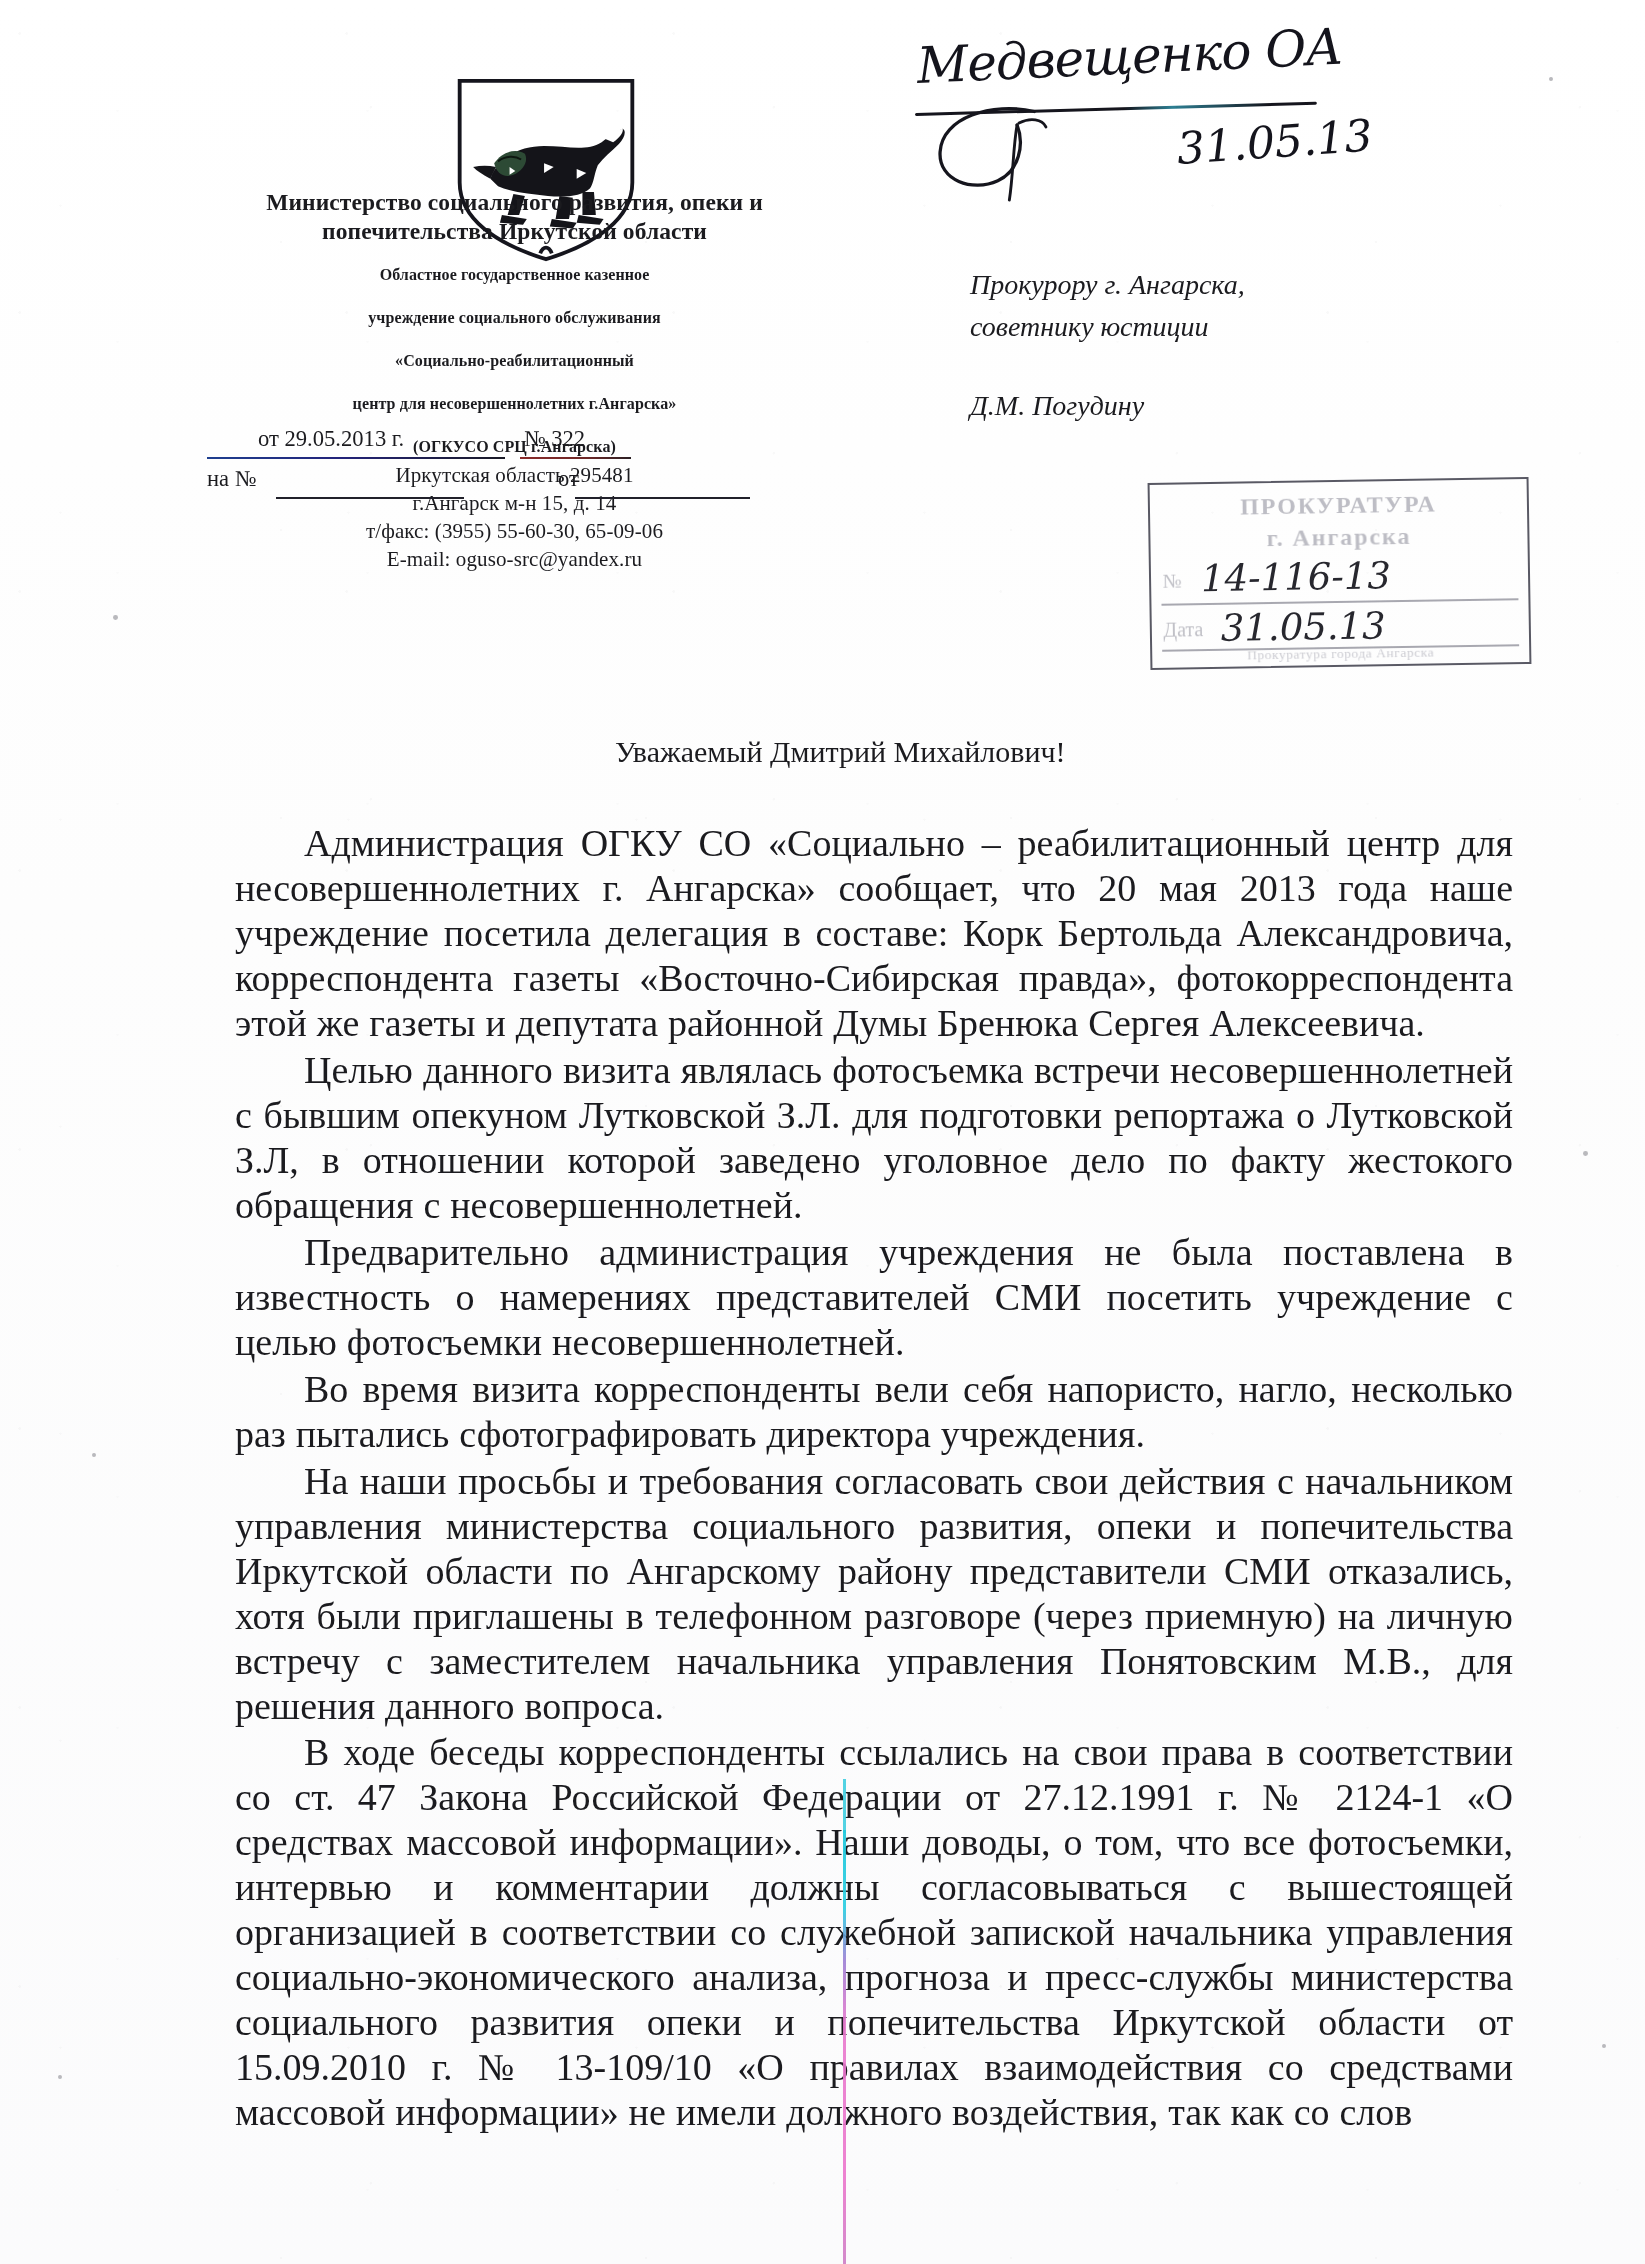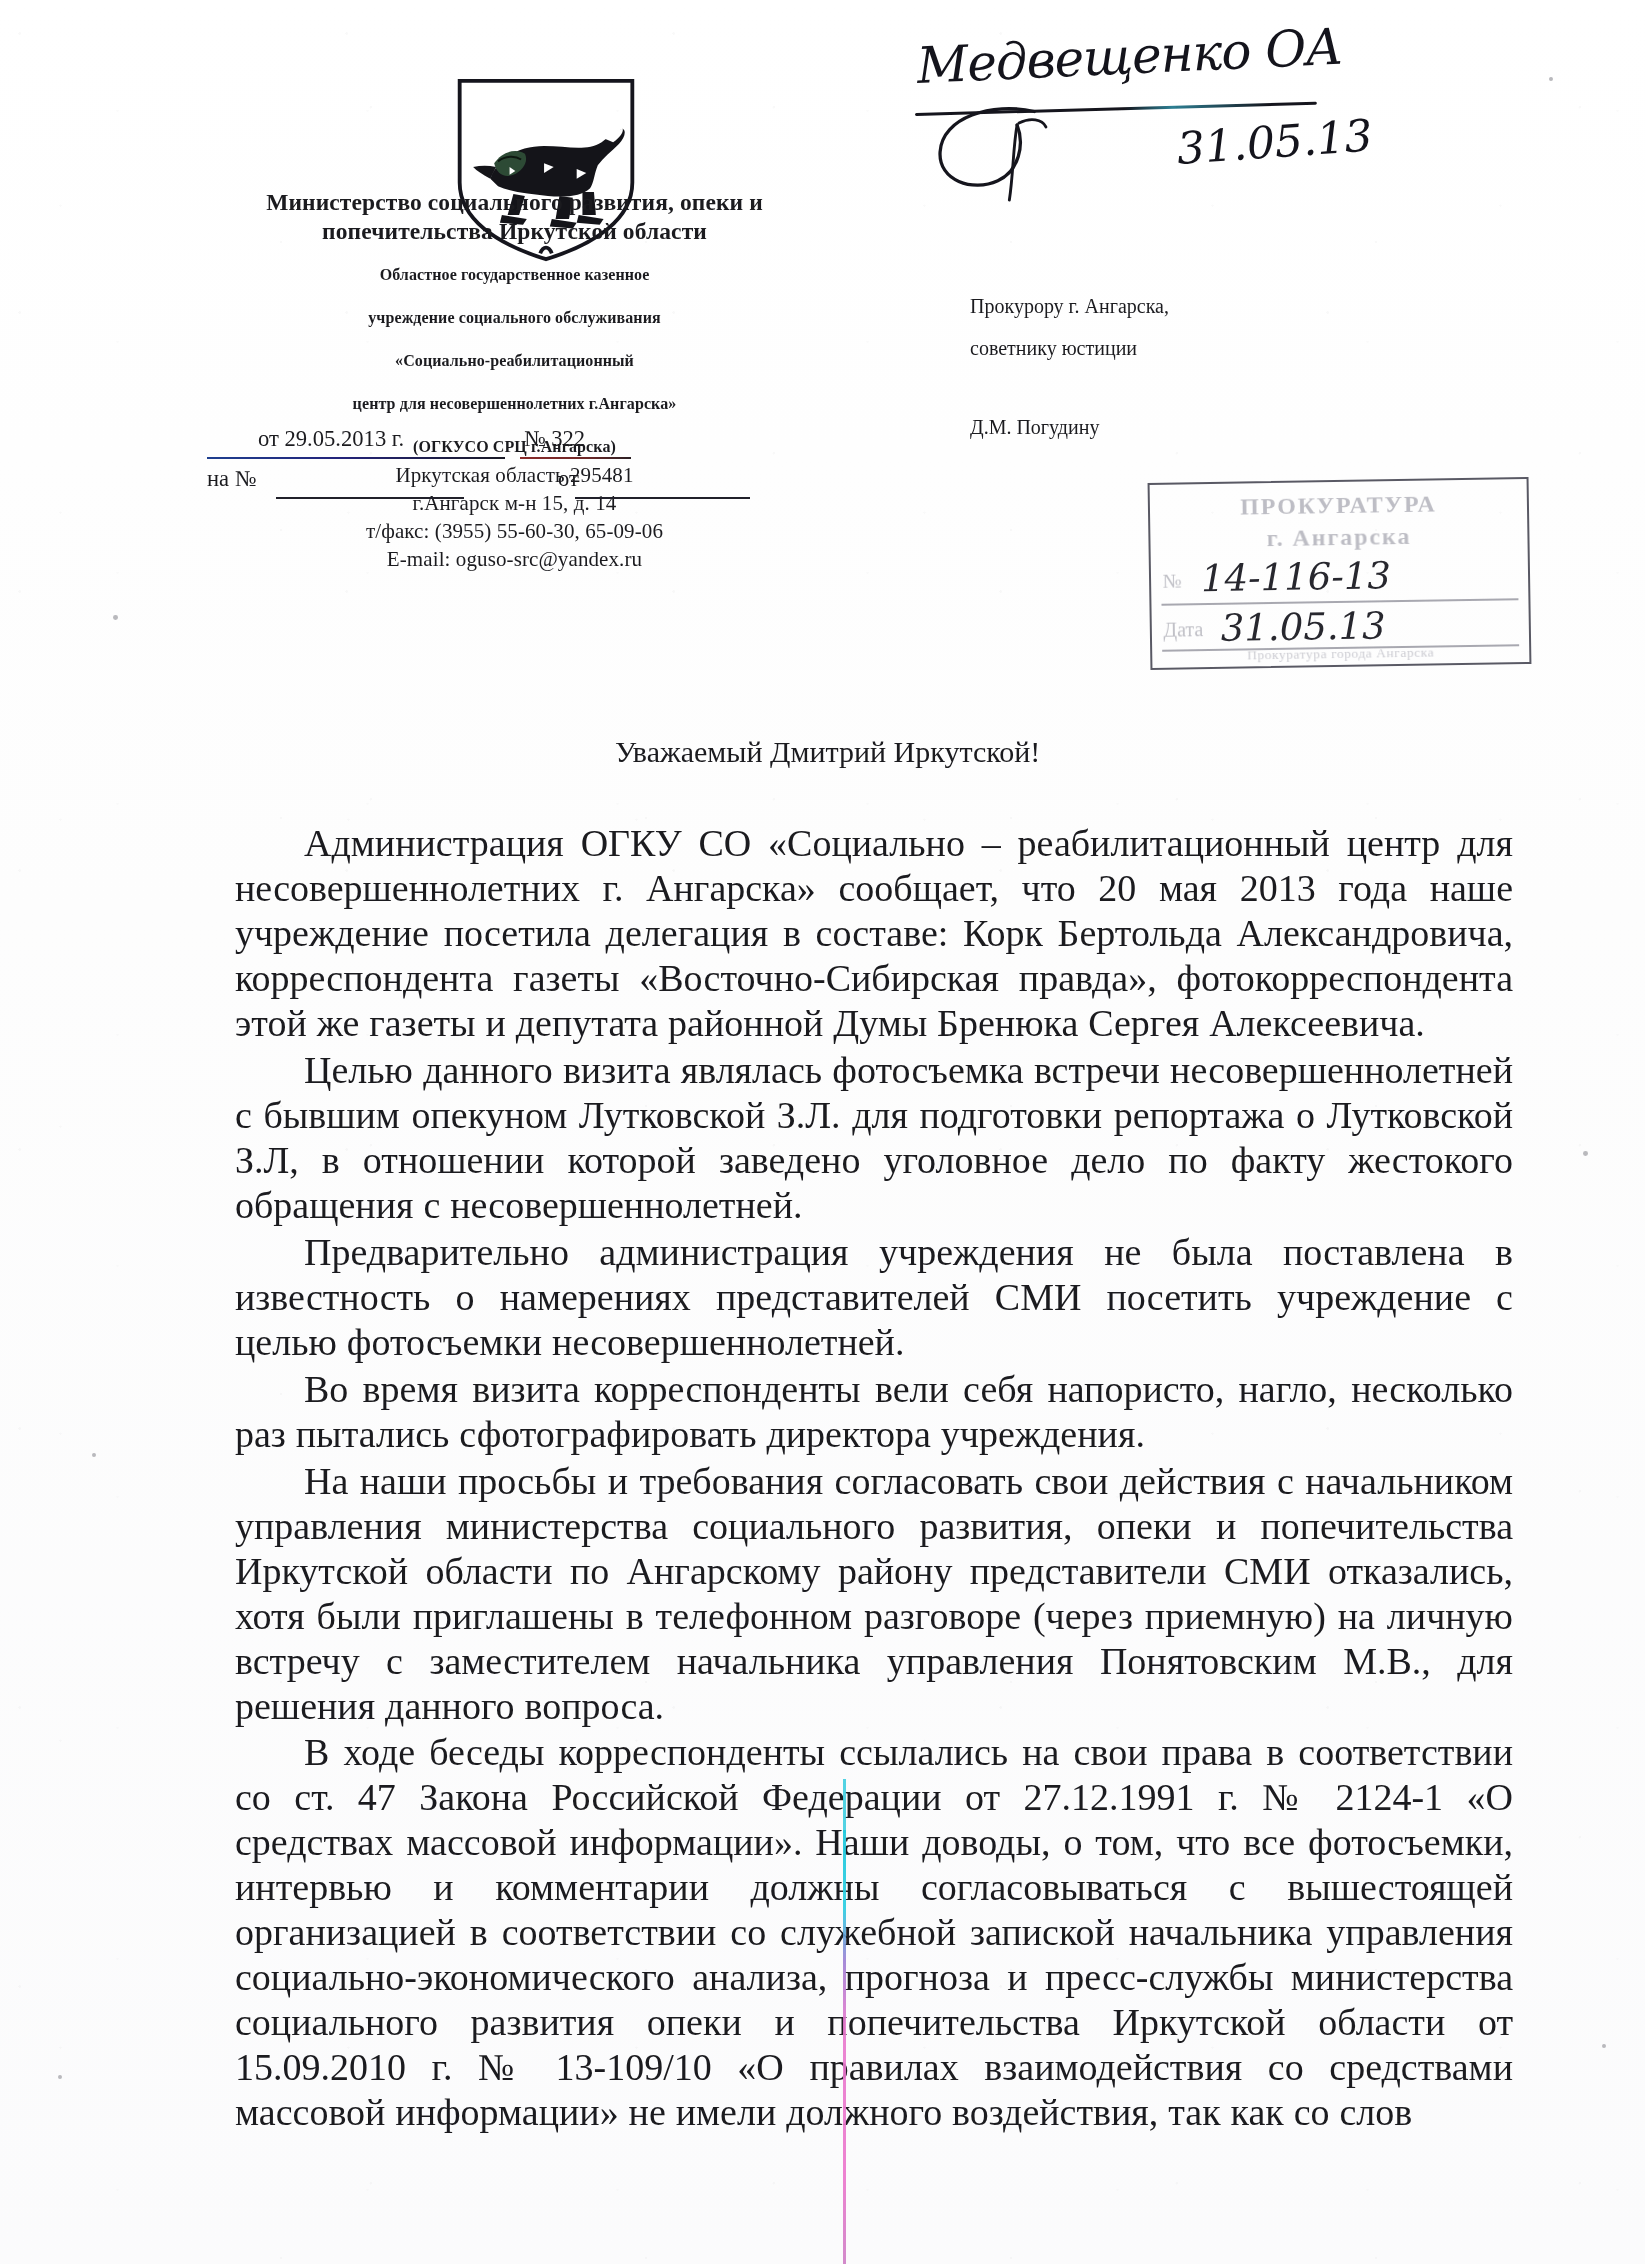--- a/index.html
+++ b/index.html
@@ -50,22 +50,22 @@
   .rule.red{background:linear-gradient(90deg,#8a2a2a 0%,#6d2626 60%,#2a2024 100%);}
 
   .naline{
     position:absolute;left:207px;top:466px;width:634px;height:40px;z-index:12;
     font-size:22.6px;
   }
   .naline .seg{position:absolute;white-space:nowrap;}
 
   
   #addressee{
-    position:absolute;left:970px;top:285px;width:576px;z-index:12;
-    font-size:20px;line-height:42px;
+    position:absolute;left:970px;top:264px;width:576px;z-index:12;
+    font-size:28px;line-height:42px;font-style:italic;
   }
   #addressee .gap{height:37px;}
 
   
   .hand{
     position:absolute;z-index:20;color:#14141c;
     font-family:"DejaVu Serif",serif;
     font-style:italic;font-weight:400;
     white-space:nowrap;
   }
@@ -223,21 +223,21 @@
   <div class="srow printed" style="top:42px;">г. Ангарска</div>
   <div class="lbl" style="left:11.5px;top:85px;">№</div>
   <div class="hw" style="left:50px;top:73px;">14-116-13</div>
   <div class="srule" style="left:9.6px;top:119px;width:357px;"></div>
   <div class="lbl" style="left:11.5px;top:134px;">Дата</div>
   <div class="hw" style="left:69px;top:123px;">31.05.13</div>
   <div class="srule" style="left:9.6px;top:165px;width:357px;"></div>
   <div class="foot">Прокуратура города Ангарска</div>
 </div>
 
-<div id="greeting">Уважаемый Дмитрий Иркутской!</div>
+<div id="greeting">Уважаемый Дмитрий Михайлович!</div>
 
 <div id="body">
   <p>Администрация ОГКУ СО «Социально – реабилитационный центр для несовершеннолетних г. Ангарска» сообщает, что 20 мая 2013 года наше учреждение  посетила делегация в составе: Корк Бертольда Александровича, корреспондента газеты «Восточно-Сибирская правда», фотокорреспондента этой же газеты и депутата районной Думы Бренюка Сергея Алексеевича.</p>
   <p>Целью данного визита являлась фотосъемка встречи несовершеннолетней с бывшим опекуном Лутковской З.Л. для подготовки репортажа о Лутковской З.Л, в отношении которой заведено уголовное дело по факту жестокого обращения с несовершеннолетней.</p>
   <p>Предварительно администрация учреждения не была поставлена в известность о намерениях представителей СМИ посетить учреждение с целью фотосъемки несовершеннолетней.</p>
   <p>Во время визита корреспонденты вели себя напористо, нагло, несколько раз пытались сфотографировать директора учреждения.</p>
   <p>На наши просьбы и требования согласовать свои действия с начальником управления министерства социального развития, опеки и попечительства Иркутской области по Ангарскому району представители СМИ отказались, хотя были приглашены в телефонном разговоре (через приемную) на личную встречу с заместителем начальника управления Понятовским М.В., для решения данного вопроса.</p>
   <p>В ходе беседы корреспонденты ссылались на свои права в соответствии со ст. 47 Закона Российской Федерации от 27.12.1991 г. № 2124-1 «О средствах массовой информации». Наши  доводы, о том, что все фотосъемки, интервью и комментарии должны согласовываться с вышестоящей организацией в соответствии со служебной запиской начальника управления социально-экономического анализа, прогноза и пресс-службы министерства социального развития опеки и попечительства Иркутской области от 15.09.2010 г. № 13-109/10 «О правилах взаимодействия со средствами массовой информации» не имели должного воздействия, так как со слов</p>
 </div>
 

